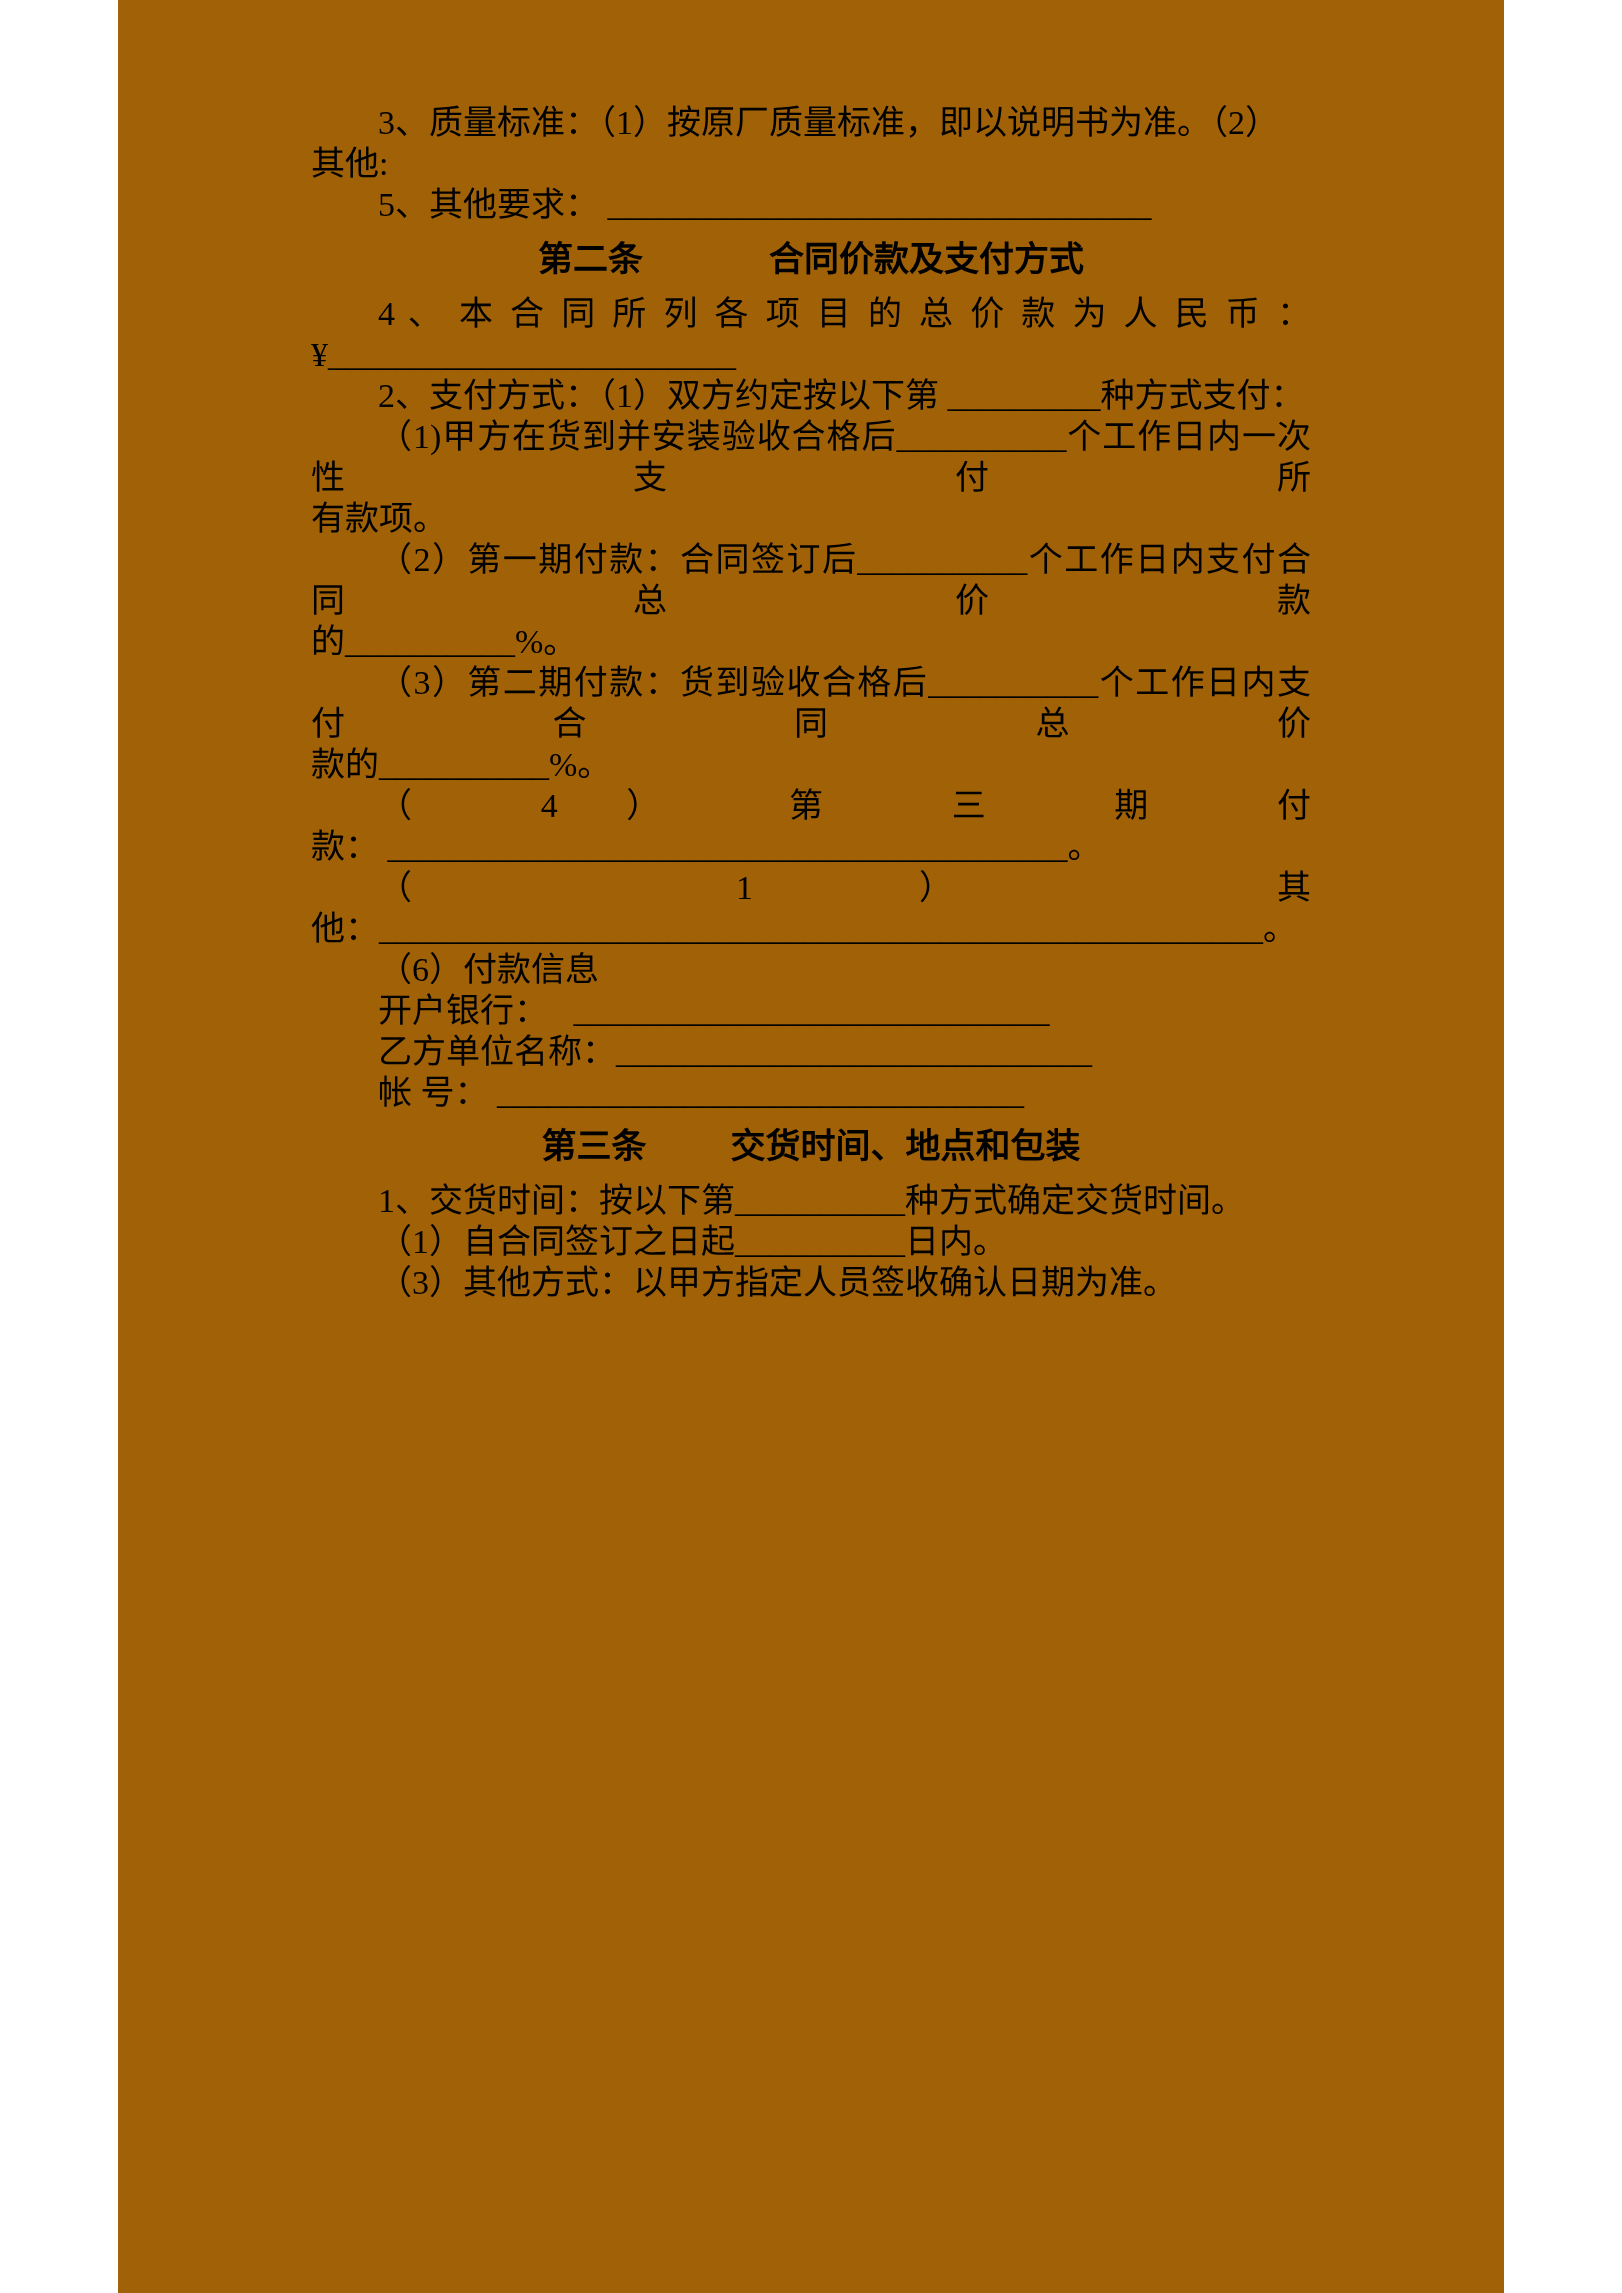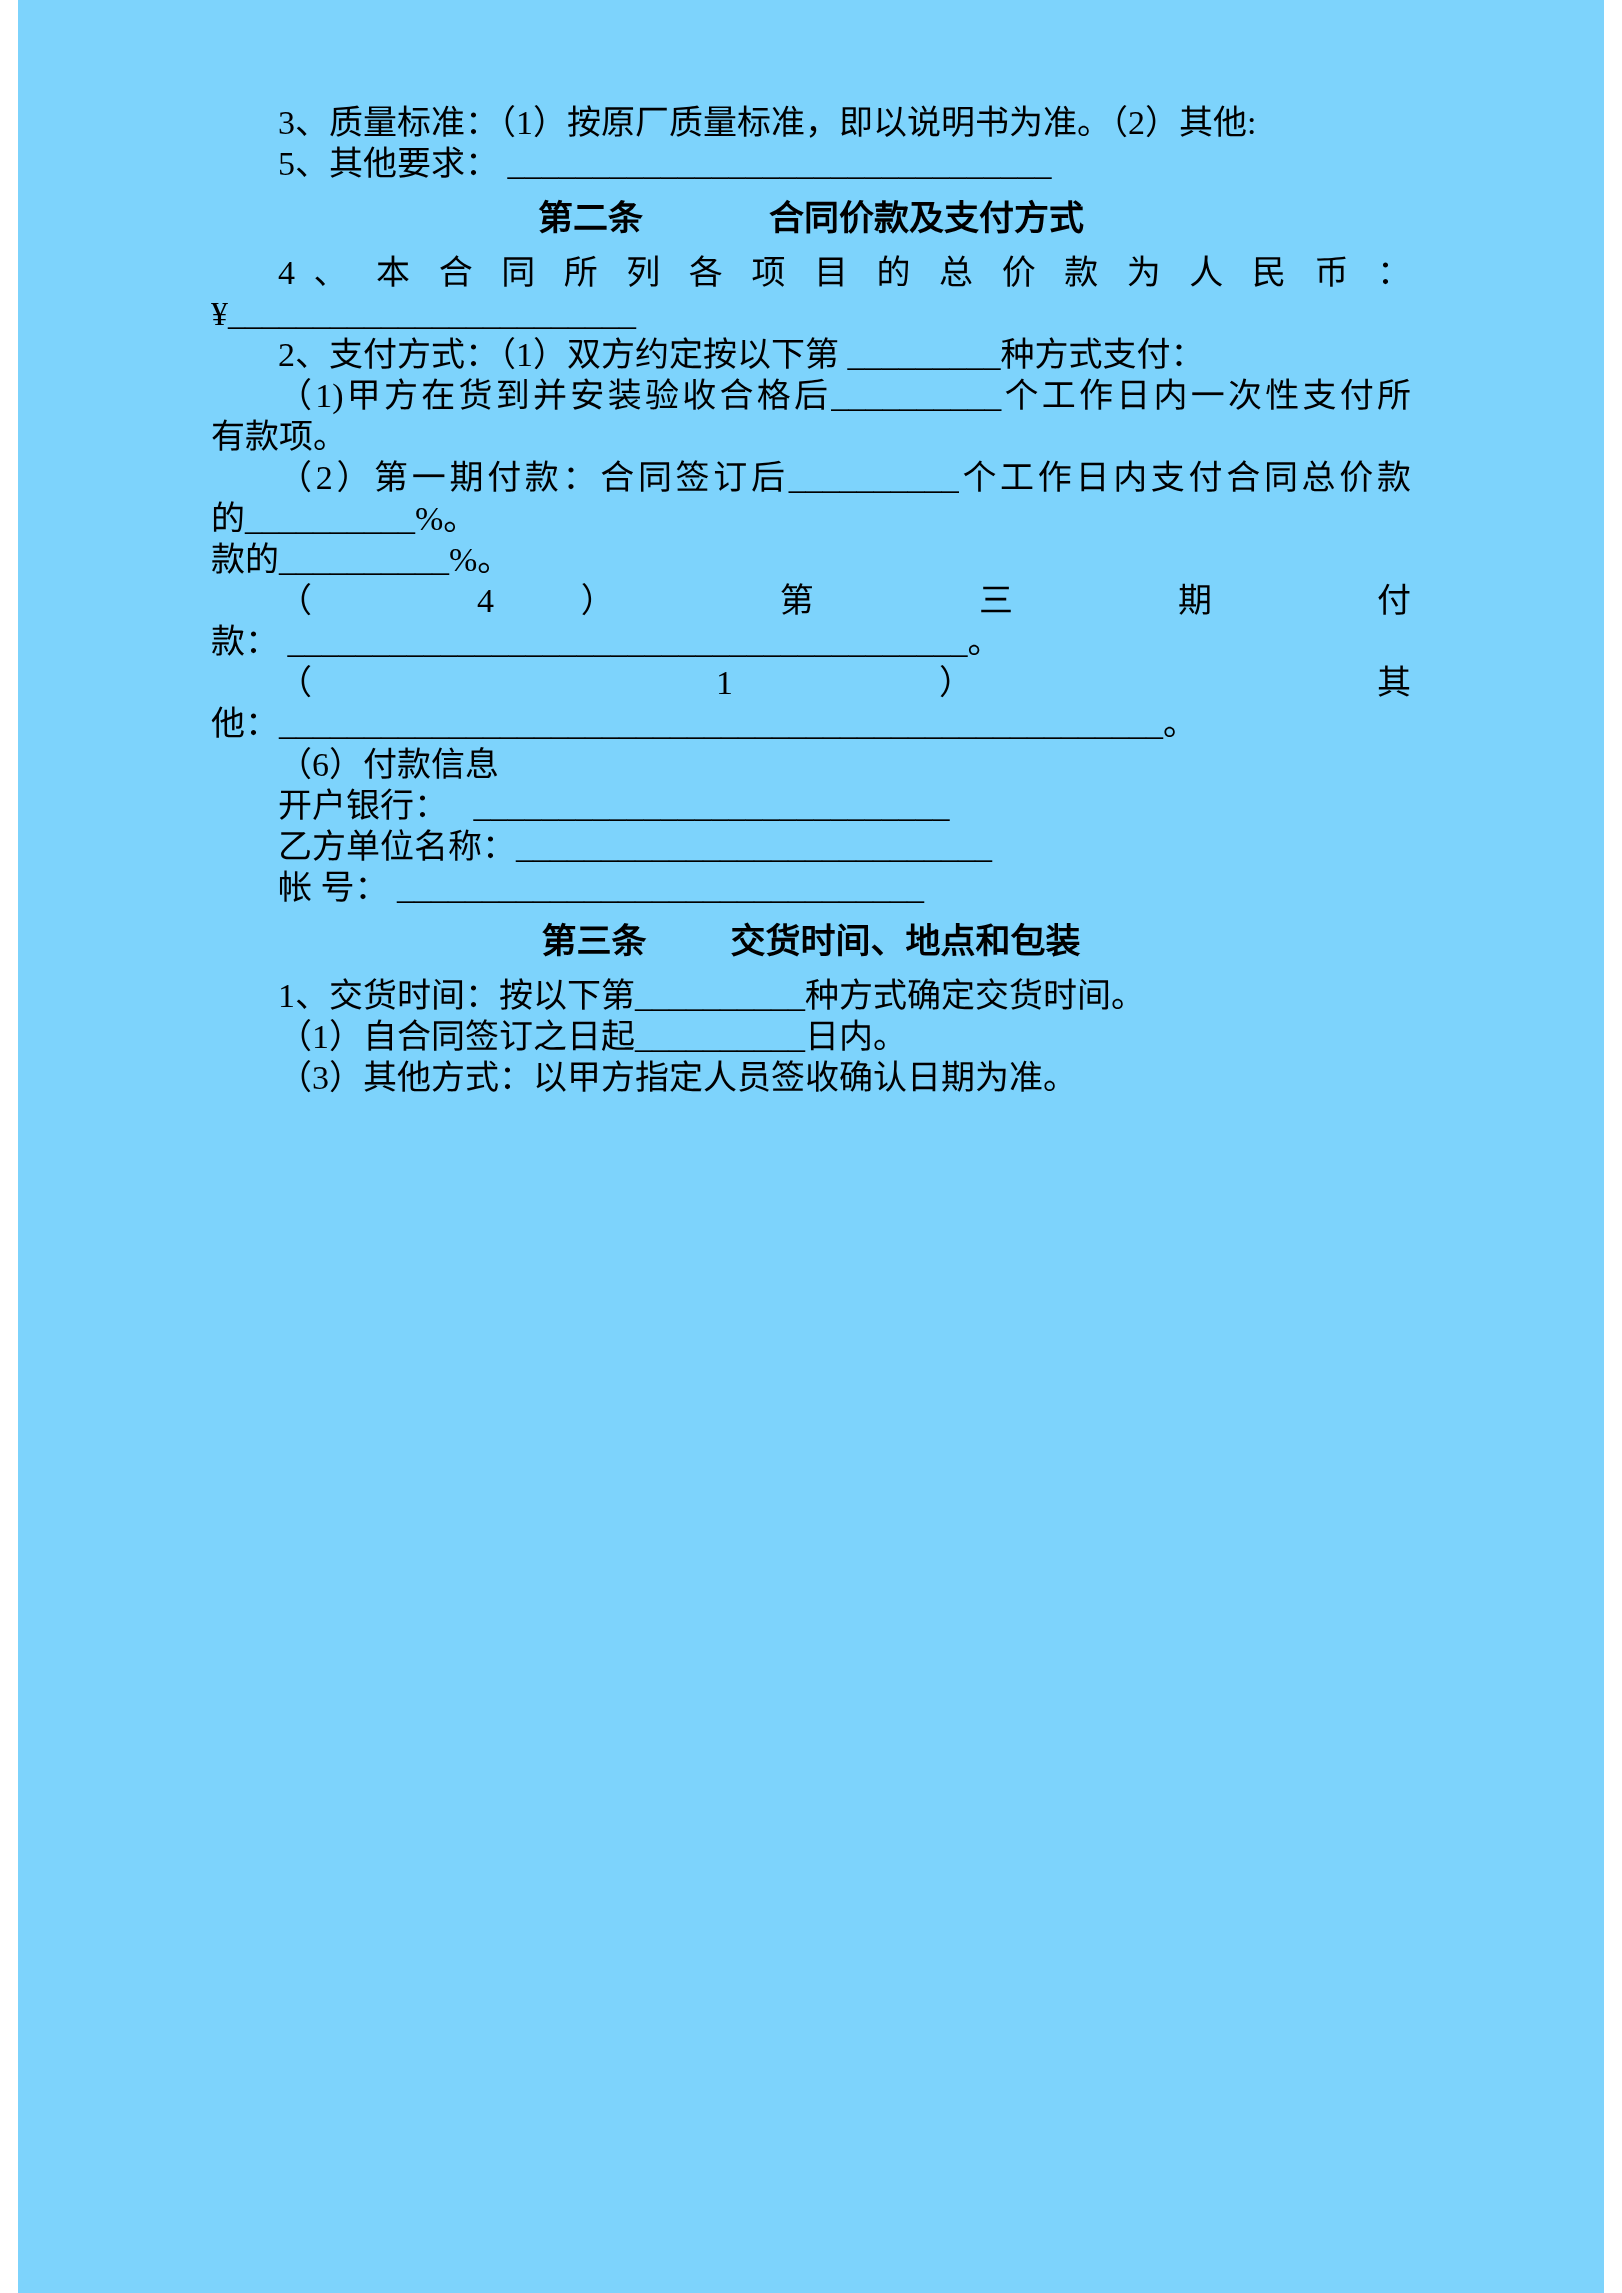--- a/index.html
+++ b/index.html
@@ -1,23 +1,23 @@
 <!DOCTYPE html>
 <html lang="zh-CN" style="font-size:14.5px"><head>
 <meta charset="utf-8">
 <title>Contract Document Page</title>
 <style>
   * { margin: 0; padding: 0; box-sizing: border-box; }
   html, body { background: #ffffff; }
   .page {
     position: relative;
-    width: 1586px;
+    width: 1386px;
     height: 2294px;
     margin: 0 auto;
-    background: #7dd3fc;
+    background: #a16207;
     color: #000000;
     padding: 102px 193px 0 193px;
     overflow: hidden;
   }
   .line {
     font-family: "Liberation Serif", "DejaVu Serif", serif;
     font-size: 34px;
     line-height: 41px;
     color: #000000;
     text-align: left;
@@ -44,20 +44,21 @@
 <div class="line body indent">3、质量标准：（1）按原厂质量标准，即以说明书为准。（2）其他:</div>
     <div class="line body indent">5、其他要求： ________________________________</div>
     <div class="line heading">第二条&nbsp;&nbsp;&nbsp;&nbsp;&nbsp;&nbsp;合同价款及支付方式</div>
     <div class="line body indent fill">4 、 本 合 同 所 列 各 项 目 的 总 价 款 为 人 民 币 ：</div>
     <div class="line body">¥________________________</div>
     <div class="line body indent">2、支付方式：（1）双方约定按以下第 _________种方式支付：</div>
     <div class="line body indent fill">（1)甲方在货到并安装验收合格后__________个工作日内一次性支付所</div>
     <div class="line body">有款项。</div>
     <div class="line body indent fill">（2）第一期付款：合同签订后__________个工作日内支付合同总价款</div>
     <div class="line body">的__________%。</div>
+    <div class="line body indent fill">（3）第二期付款：货到验收合格后__________个工作日内支付合同总价</div>
     <div class="line body">款的__________%。</div>
     <div class="line body indent fill">（ 4 ） 第 三 期 付</div>
     <div class="line body">款： ________________________________________。</div>
     <div class="line body indent fill">（ 1 ） 其</div>
     <div class="line body">他：____________________________________________________。</div>
     <div class="line body indent">（6）付款信息</div>
     <div class="line body indent">开户银行：&nbsp;&nbsp;&nbsp;____________________________</div>
     <div class="line body indent">乙方单位名称：____________________________</div>
     <div class="line body indent">帐 号： _______________________________</div>
     <div class="line heading">第三条&nbsp;&nbsp;&nbsp;&nbsp;交货时间、地点和包装</div>

